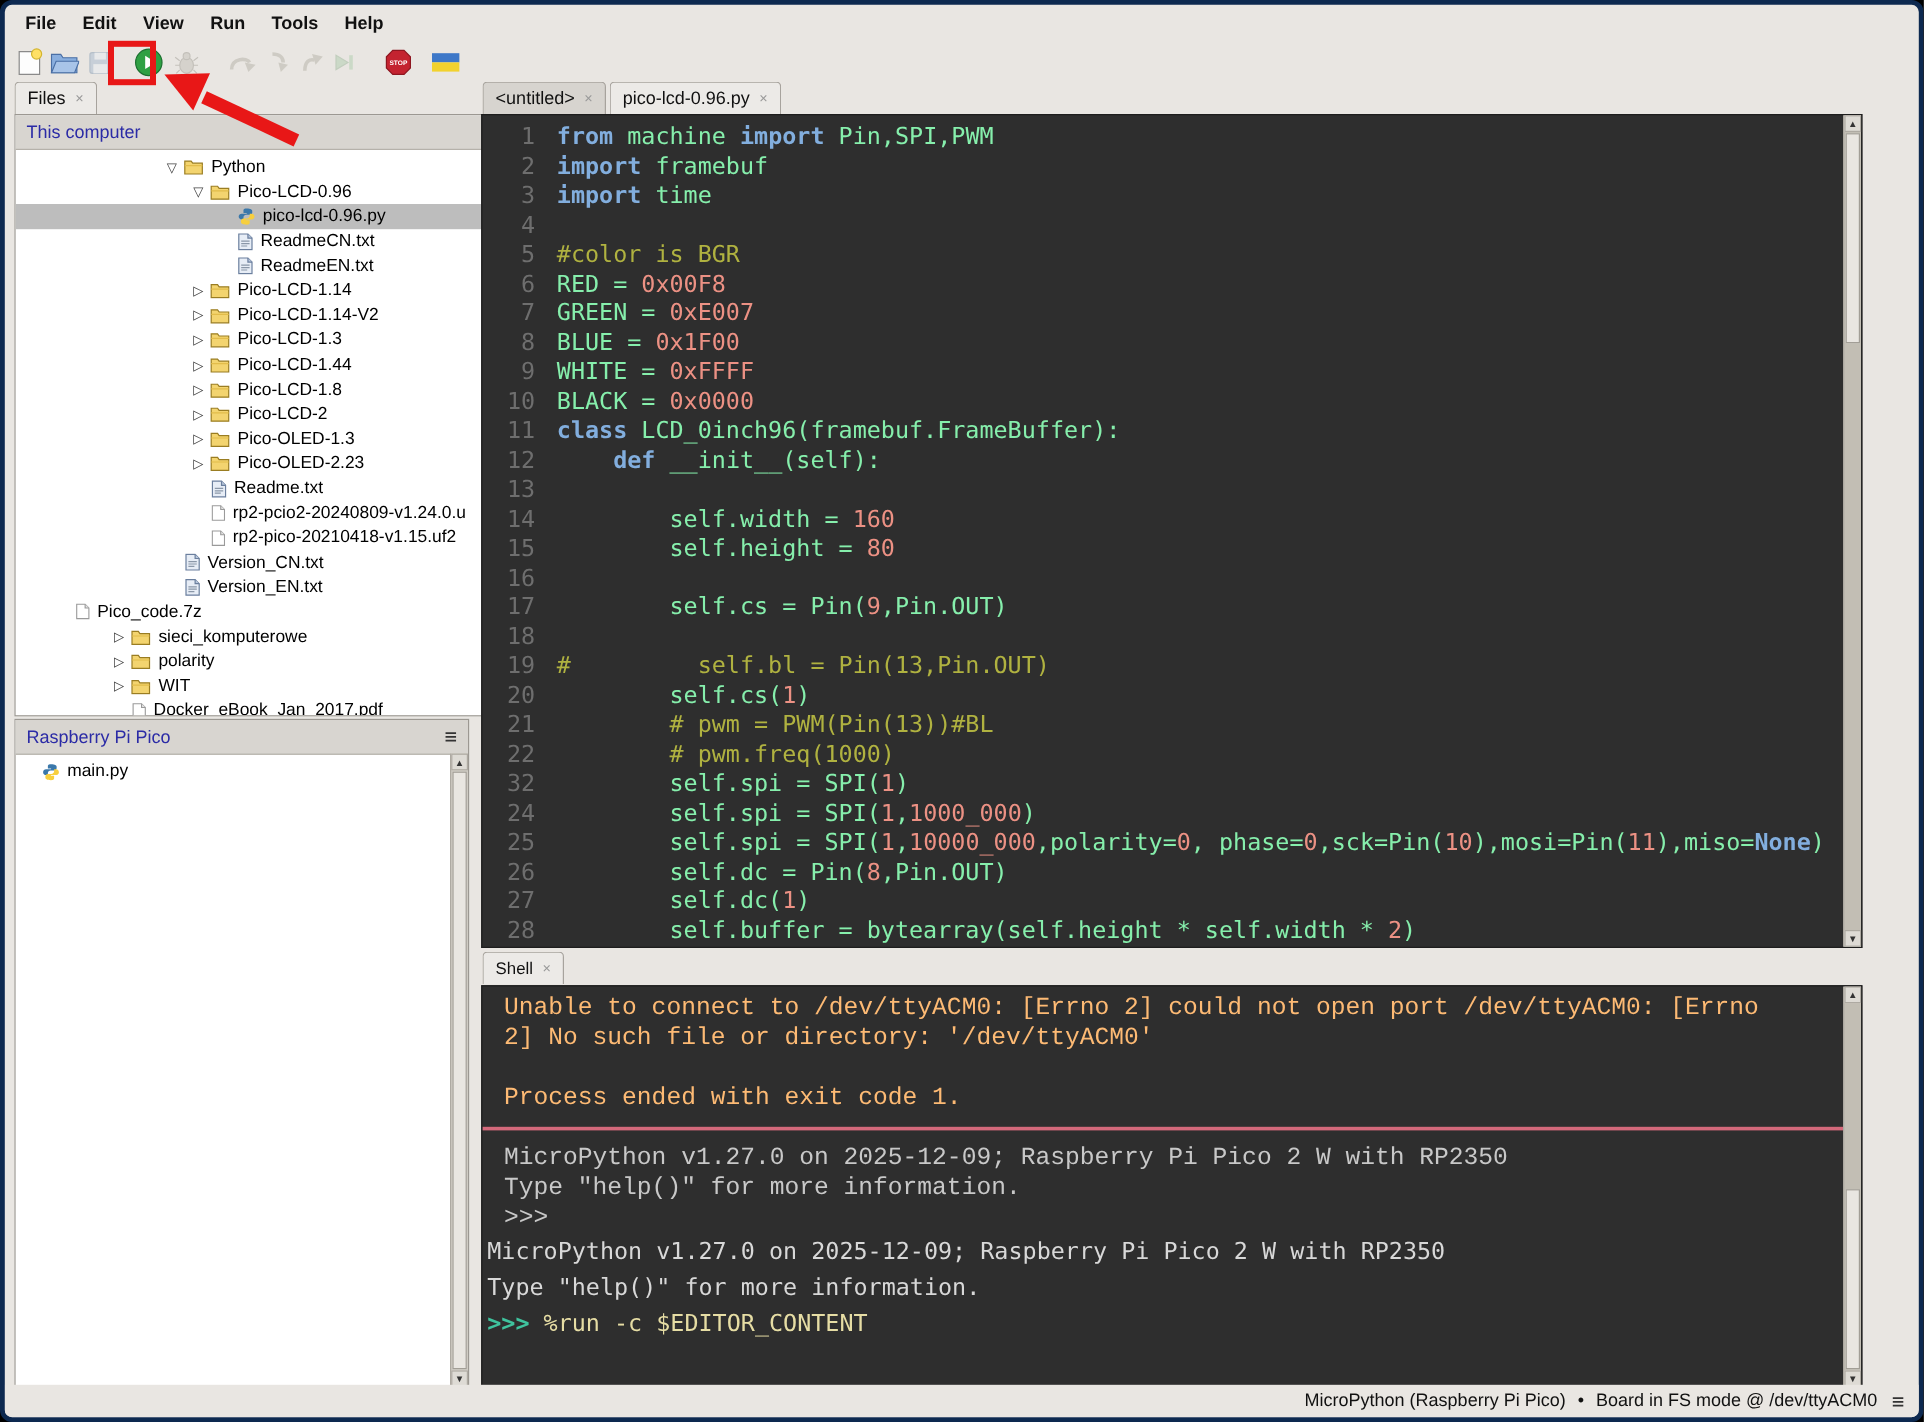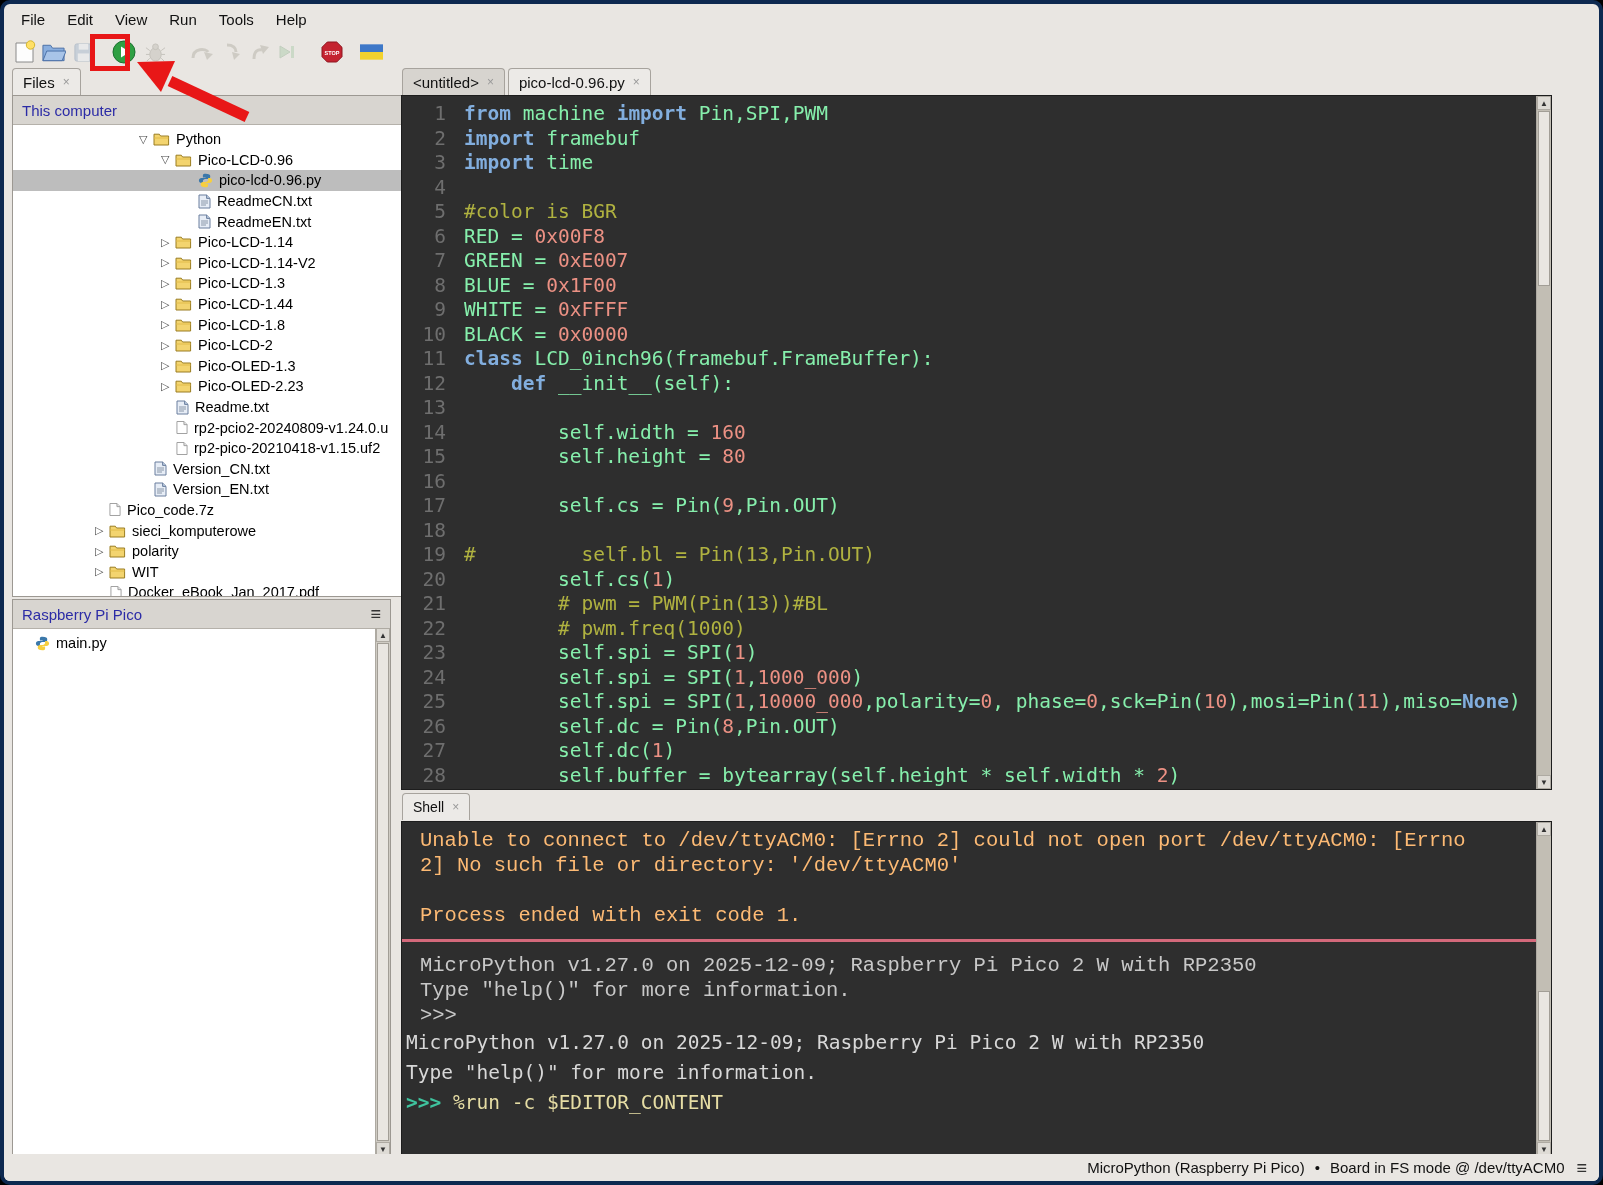--- a/index.html
+++ b/index.html
@@ -1,21 +1,21 @@
 <!DOCTYPE html>
 <html><head>
 <meta charset="utf-8">
 <style>
   html,body{margin:0;padding:0;background:#000;}
   .window{position:relative;width:1603px;height:1185px;box-sizing:border-box;
     background:#e9e6e2;border:4px solid #0d2950;border-radius:10px;overflow:hidden;
     font-family:"Liberation Sans",sans-serif;color:#111;}
   
   .menubar{position:absolute;left:6px;top:2px;height:26px;display:flex;align-items:center;font-size:15px;}
-  .menu-item{padding:4px 11px;cursor:default;}
+  .menu-item{padding:4px 11px;cursor:default;font-weight:bold;}
   .toolbar{position:absolute;left:6px;top:29px;height:38px;display:flex;align-items:center;}
   .tbtn{display:flex;align-items:center;justify-content:center;}
   .annotation-box{position:absolute;left:86px;top:30px;width:30px;height:27px;border:5px solid #e81717;z-index:8;}
   .annotation-arrow{position:absolute;left:0;top:0;z-index:9;pointer-events:none;}
   
   .tab{display:inline-flex;align-items:center;height:26px;padding:0 10px;font-size:15px;
     background:#d7d4cf;border:1px solid #a7a39d;border-bottom:none;border-radius:4px 4px 0 0;margin-right:3px;}
   .tab.active{background:#eceae7;}
   .tab-x{color:#999;margin-left:8px;font-size:12px;}
   .tabs-left{position:absolute;left:8px;top:64px;height:27px;}
@@ -338,21 +338,21 @@
         <div class="tree-row" style="padding-left: 141px;">
           <span class="ticon">
             <svg width="13" height="15" viewBox="0 0 13 15">
               <path d="M1 1 L8.6 1 L12 4.4 L12 14 L1 14 Z" fill="#e7edf6" stroke="#6b7f9e"></path>
               <path d="M8.6 1 L8.6 4.4 L12 4.4" fill="#b9c8dd" stroke="#6b7f9e"></path>
               <path d="M3 7 H10 M3 9 H10 M3 11 H8" stroke="#8a97a8"></path>
             </svg>
           </span>
           <span>Version_EN.txt</span>
         </div>
-        <div class="tree-row" style="padding-left: 96px;">
+        <div class="tree-row" style="padding-left: 50px;">
           <span class="ticon">
             <svg width="12" height="15" viewBox="0 0 13 15">
               <path d="M1 1 L8.6 1 L12 4.4 L12 14 L1 14 Z" fill="#ffffff" stroke="#9a9a9a"></path>
               <path d="M8.6 1 L8.6 4.4 L12 4.4" fill="#e4e4e4" stroke="#9a9a9a"></path>
             </svg>
           </span>
           <span>Pico_code.7z</span>
         </div>
         <div class="tree-row" style="padding-left: 82px;">
           <span class="tri">▷</span>
@@ -449,21 +449,21 @@
         <div class="cl"><span class="ln">13</span><span></span></div>
         <div class="cl"><span class="ln">14</span><span><span class="tk-p">        self.width = </span><span class="tk-m">160</span></span></div>
         <div class="cl"><span class="ln">15</span><span><span class="tk-p">        self.height = </span><span class="tk-m">80</span></span></div>
         <div class="cl"><span class="ln">16</span><span></span></div>
         <div class="cl"><span class="ln">17</span><span><span class="tk-p">        self.cs = Pin(</span><span class="tk-m">9</span><span class="tk-p">,Pin.OUT)</span></span></div>
         <div class="cl"><span class="ln">18</span></div>
         <div class="cl"><span class="ln">19</span><span><span class="tk-c">#         self.bl = Pin(13,Pin.OUT)</span></span></div>
         <div class="cl"><span class="ln">20</span><span><span class="tk-p">        self.cs(</span><span class="tk-m">1</span><span class="tk-p">)</span></span></div>
         <div class="cl"><span class="ln">21</span><span><span class="tk-c">        # pwm = PWM(Pin(13))#BL</span></span></div>
         <div class="cl"><span class="ln">22</span><span><span class="tk-c">        # pwm.freq(1000)</span></span></div>
-        <div class="cl"><span class="ln">23</span><span><span class="tk-p">        self.spi = SPI(</span><span class="tk-m">1</span><span class="tk-p">)</span></span></div>
+        <div class="cl"><span class="ln">32</span><span><span class="tk-p">        self.spi = SPI(</span><span class="tk-m">1</span><span class="tk-p">)</span></span></div>
         <div class="cl"><span class="ln">24</span><span><span class="tk-p">        self.spi = SPI(</span><span class="tk-m">1</span><span class="tk-p">,</span><span class="tk-m">1000_000</span><span class="tk-p">)</span></span></div>
         <div class="cl"><span class="ln">25</span><span><span class="tk-p">        self.spi = SPI(</span><span class="tk-m">1</span><span class="tk-p">,</span><span class="tk-m">10000_000</span><span class="tk-p">,polarity=</span><span class="tk-m">0</span><span class="tk-p">, phase=</span><span class="tk-m">0</span><span class="tk-p">,sck=Pin(</span><span class="tk-m">10</span><span class="tk-p">),mosi=Pin(</span><span class="tk-m">11</span><span class="tk-p">),miso=</span><span class="tk-k">None</span><span class="tk-p">)</span></span></div>
         <div class="cl"><span class="ln">26</span><span><span class="tk-p">        self.dc = Pin(</span><span class="tk-m">8</span><span class="tk-p">,Pin.OUT)</span></span></div>
         <div class="cl"><span class="ln">27</span><span><span class="tk-p">        self.dc(</span><span class="tk-m">1</span><span class="tk-p">)</span></span></div>
         <div class="cl"><span class="ln">28</span><span><span class="tk-p">        self.buffer = bytearray(self.height * self.width * </span><span class="tk-m">2</span><span class="tk-p">)</span></span></div>
       </div>
     <div class="sb" style="top:0;bottom:0;background:#c2beb4;">
       <div class="sb-btn" style="top:0;">▲</div>
       <div class="sb-thumb" style="top:15px;height:175px;"></div>
       <div class="sb-btn" style="bottom:0;">▼</div>

